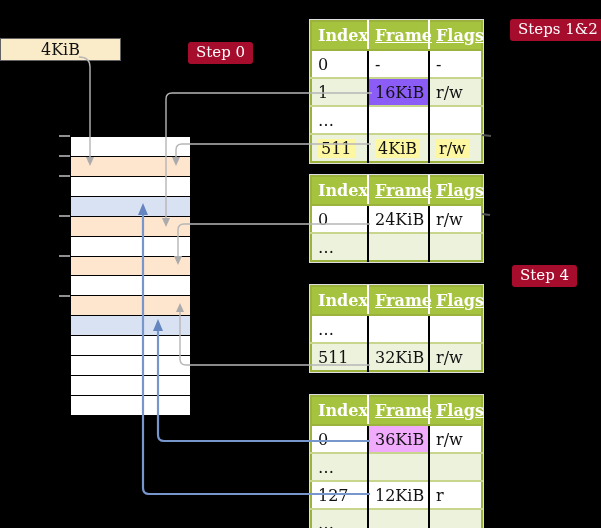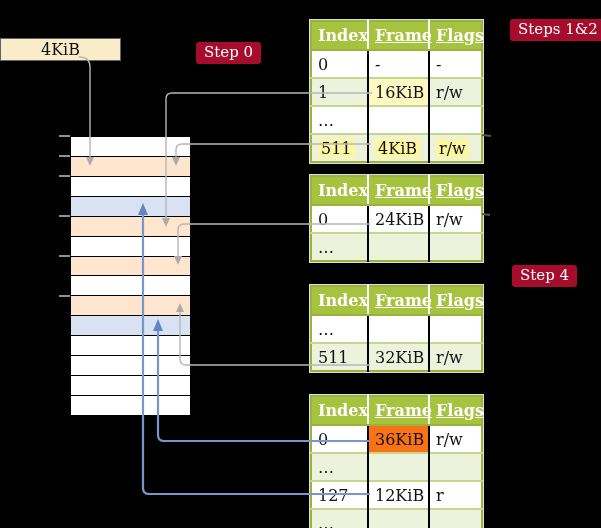--- a/index.html
+++ b/index.html
@@ -117,21 +117,21 @@
         </tr>
       </thead>
       <tbody>
         <tr>
           <td style="background: rgb(255, 255, 255);">0</td>
           <td style="background: rgb(255, 255, 255);">-</td>
           <td style="background: rgb(255, 255, 255);">-</td>
         </tr>
         <tr>
           <td style="background: rgb(237, 242, 221);">1</td>
-          <td style="background: #fef9c3;">16KiB</td>
+          <td style="background: #8b5cf6;">16KiB</td>
           <td style="background: rgb(237, 242, 221);">r/w</td>
         </tr>
         <tr>
           <td style="background: rgb(255, 255, 255);">…</td>
           <td style="background: rgb(255, 255, 255);"></td>
           <td style="background: rgb(255, 255, 255);"></td>
         </tr>
         <tr>
           <td style="background: rgb(237, 242, 221);"><mark class="hl">511</mark></td>
           <td style="background: rgb(237, 242, 221);"><mark class="hl">4KiB</mark></td>
@@ -200,37 +200,37 @@
       <thead>
         <tr>
           <th style="background: rgb(165, 195, 63); border-bottom: 2px solid rgb(155, 179, 60);">Index</th>
           <th style="background: rgb(165, 195, 63); border-bottom: 2px solid rgb(155, 179, 60);">Frame</th>
           <th style="background: rgb(165, 195, 63); border-bottom: 2px solid rgb(155, 179, 60);">Flags</th>
         </tr>
       </thead>
       <tbody>
         <tr>
           <td style="background: rgb(255, 255, 255);">0</td>
-          <td style="background: #f97316;">36KiB</td>
+          <td style="background: #f0abfc;">36KiB</td>
           <td style="background: rgb(255, 255, 255);">r/w</td>
         </tr>
         <tr>
           <td style="background: rgb(237, 242, 221);">…</td>
           <td style="background: rgb(237, 242, 221);"></td>
           <td style="background: rgb(237, 242, 221);"></td>
         </tr>
         <tr>
           <td style="background: rgb(255, 255, 255);">127</td>
           <td style="background: rgb(255, 255, 255);">12KiB</td>
           <td style="background: rgb(255, 255, 255);">r</td>
         </tr>
         <tr>
           <td style="background: rgb(237, 242, 221);">…</td>
           <td style="background: rgb(237, 242, 221);"></td>
           <td style="background: rgb(237, 242, 221);"></td>
         </tr>
       </tbody>
     </table>
 
-  <div class="badge" style="left:196px;top:42px">Step 0</div>
+  <div class="badge" style="left:188px;top:42px">Step 0</div>
   <div class="badge" style="left:510px;top:19px">Steps 1&amp;2</div>
   <div class="badge" style="left:512px;top:265px">Step 4</div>
 </div>
 
 </body></html>

